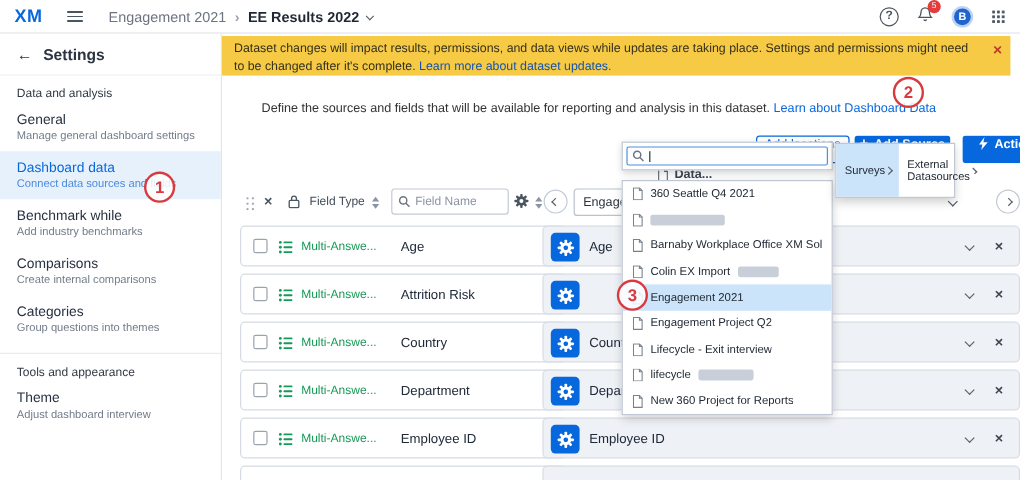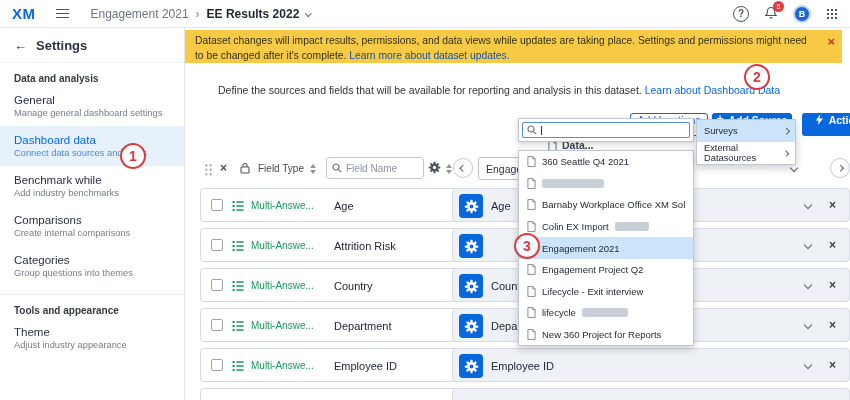--- a/index.html
+++ b/index.html
@@ -24,21 +24,21 @@
          border-radius:6px;font-size:7px;display:flex;align-items:center;justify-content:center;padding:0 2px}
   .avatar{width:18px;height:18px;border-radius:50%;background:#2064cf;color:#fff;font-size:9px;
           font-weight:bold;display:flex;align-items:center;justify-content:center;border:2px solid #bcd4f2}
   .grid-icon{width:12px;height:12px;
              background-image:radial-gradient(circle,#4a5560 1.1px,transparent 1.3px);background-size:4px 4px}
   
   .sidebar{position:absolute;left:0;top:28px;width:185px;height:372px;background:#fff;
            border-right:1px solid #e2e6eb;z-index:6}
   .sb-back{display:flex;align-items:center;gap:9px;padding:10px 14px 9px;border-bottom:1px solid #eef0f3;
            font-size:13px;font-weight:bold;color:#2b3440;cursor:pointer}
-  .sb-sec-title{font-size:10px;font-weight:bold;color:#323a45;margin:10px 14px 2px}
+  .sb-sec-title{font-size:10px;font-weight:normal;color:#323a45;margin:10px 14px 2px}
   .sb-item{padding:8px 14px;cursor:pointer}
   .sb-label{font-size:11.5px;color:#273142}
   .sb-sub{font-size:9.3px;color:#727d8a;margin-top:2px}
   .sb-item.sel{background:#e7f1fc}
   .sb-item.sel .sb-label{color:#0768dd}
   .sb-item.sel .sb-sub{color:#4a8ade}
   .sb-divider{border-top:1px solid #e7eaee;margin:8px 0 0}
   
   .banner{position:absolute;left:185px;top:30px;width:657px;height:33px;background:#f6ca45;
           padding:4px 26px 9px 10px;font-size:10.3px;line-height:1.45;color:#33301c;z-index:5}
@@ -106,21 +106,21 @@
   .dd-list{position:absolute;left:518px;top:150px;width:176px;height:196px;background:#fff;
            border:1px solid #bfc7d2;box-shadow:0 3px 8px rgba(0,0,0,.2);z-index:60;
            display:flex;flex-direction:column}
   .dd-item{flex:1;display:flex;align-items:center;gap:6px;padding:0 8px;cursor:pointer;overflow:hidden;white-space:nowrap}
   .dd-item.sel{background:#cce4fa}
   .dd-item .doc{width:9px;height:11px;flex:0 0 9px;color:#78828e}
   .dd-label{font-size:9.5px;color:#222b36;overflow:hidden}
   .redact{height:9px;background:#c9cfd8;border-radius:2px;flex:0 0 auto}
   .rw62{width:62px}.rw34{width:34px}.rw46{width:46px}
   .submenu{position:absolute;left:696px;top:119px;width:100px;height:46px;background:#fff;border:1px solid #bfc7d2;
-           box-shadow:0 3px 8px rgba(0,0,0,.2);z-index:65;display:flex;flex-direction:column}
+           box-shadow:0 3px 8px rgba(0,0,0,.2);z-index:65;display:flex;flex-direction:row}
   .sm-item{flex:1;display:flex;align-items:center;justify-content:space-between;padding:0 7px;cursor:pointer}
   .sm-item.sel{background:#cce4fa}
   .sm-label{font-size:9.3px;color:#222b36}
   
   .chev{display:inline-block;width:6px;height:6px;border-right:1.6px solid #57616d;border-bottom:1.6px solid #57616d}
   .chev.down{transform:rotate(45deg)}
   .chev.right{transform:rotate(-45deg)}
   .chev.left{transform:rotate(135deg)}
   .chev.sm{width:4.5px;height:4.5px}
   
@@ -222,21 +222,21 @@
       <div class="sb-sub">Create internal comparisons</div>
     </div>
     <div class="sb-item">
       <div class="sb-label">Categories</div>
       <div class="sb-sub">Group questions into themes</div>
     </div>
     <div class="sb-divider"></div>
     <div class="sb-sec-title">Tools and appearance</div>
     <div class="sb-item">
       <div class="sb-label">Theme</div>
-      <div class="sb-sub">Adjust industry appearance</div>
+      <div class="sb-sub">Adjust dashboard interview</div>
     </div>
 
   </aside>
 
   <div class="banner">
     <span>Dataset changes will impact results, permissions, and data views while updates are taking place. Settings and permissions might need to be changed after it's complete.</span>
     <a>Learn more about dataset updates.</a>
     <span class="banner-x">×</span>
   </div>
 

